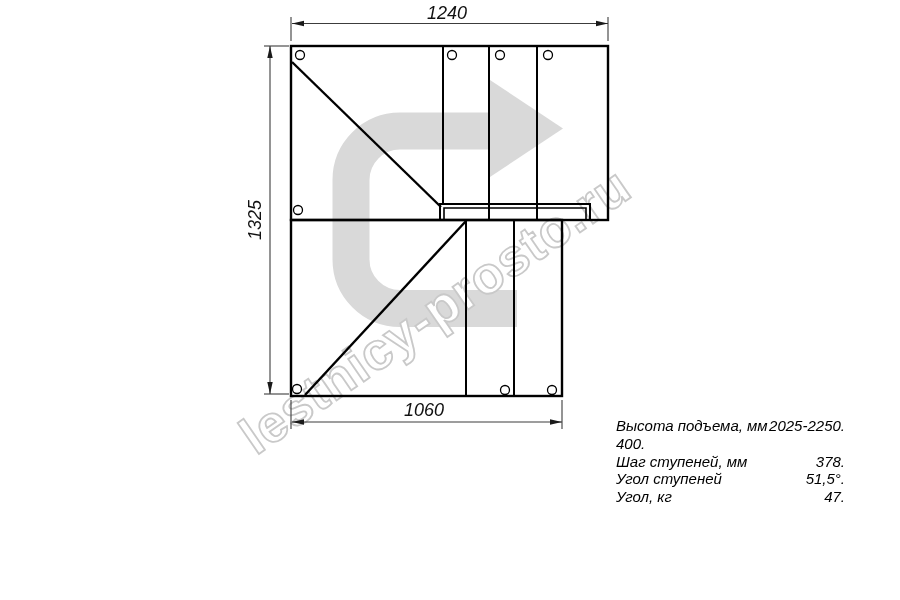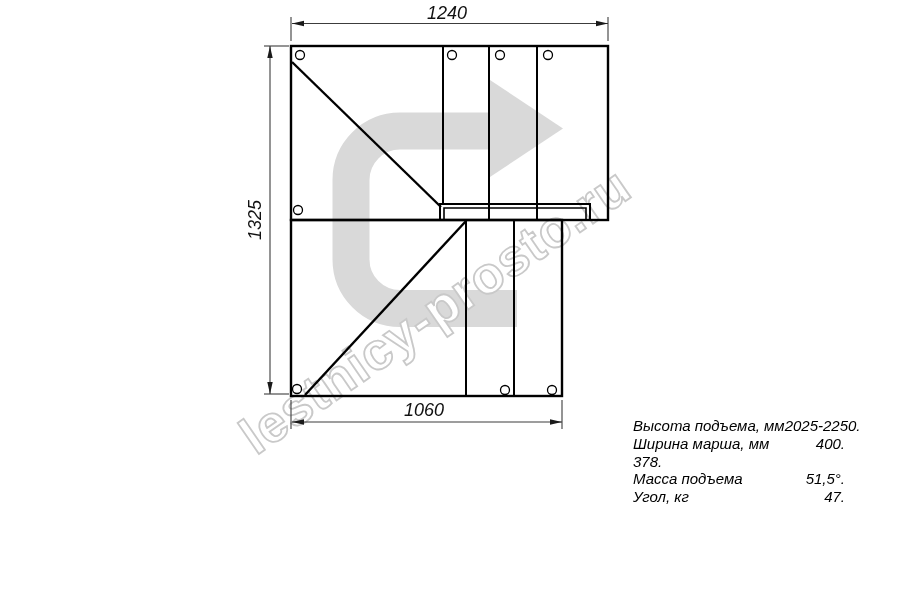--- a/index.html
+++ b/index.html
@@ -17,21 +17,21 @@
   }
   .hole{fill:#ffffff;stroke:#000;stroke-width:1.3;}
   #watermark-text{
     font-family:"Liberation Sans",sans-serif;font-weight:bold;
     font-size:52px;letter-spacing:1px;
   }
   #specs{
     position:absolute;left:616px;top:417px;width:229px;
     font-style:italic;font-size:15px;line-height:17.8px;color:#000;
   }
-  .spec-row{display:flex;justify-content:space-between;white-space:nowrap;margin-left:17px;}
+  .spec-row{display:flex;justify-content:space-between;white-space:nowrap;}
   .spec-label{text-align:left;}
   .spec-value{text-align:center;}
 </style>
 </head>
 <body>
 
 <div id="stage">
 
   <svg id="drawing" width="900" height="600" viewBox="0 0 900 600" xmlns="http://www.w3.org/2000/svg">
 
@@ -98,28 +98,28 @@
       <text class="dimtext" x="424" y="416" text-anchor="middle">1060</text>
     </g>
   </svg>
 
   <div id="specs">
     <div class="spec-row">
       <span class="spec-label">Высота подъема, мм</span>
       <span class="spec-value">2025-2250.</span>
     </div>
     <div class="spec-row">
-      <span class="spec-label">Ширина марша, мм</span>
       <span class="spec-value">400.</span>
     </div>
     <div class="spec-row">
+      <span class="spec-label">Шаг ступеней, мм</span>
       <span class="spec-value">378.</span>
     </div>
     <div class="spec-row">
-      <span class="spec-label">Масса подъема</span>
+      <span class="spec-label">Угол ступеней</span>
       <span class="spec-value">51,5°.</span>
     </div>
     <div class="spec-row">
       <span class="spec-label">Угол, кг</span>
       <span class="spec-value">47.</span>
     </div>
   </div>
 </div>
 
 </body></html>

